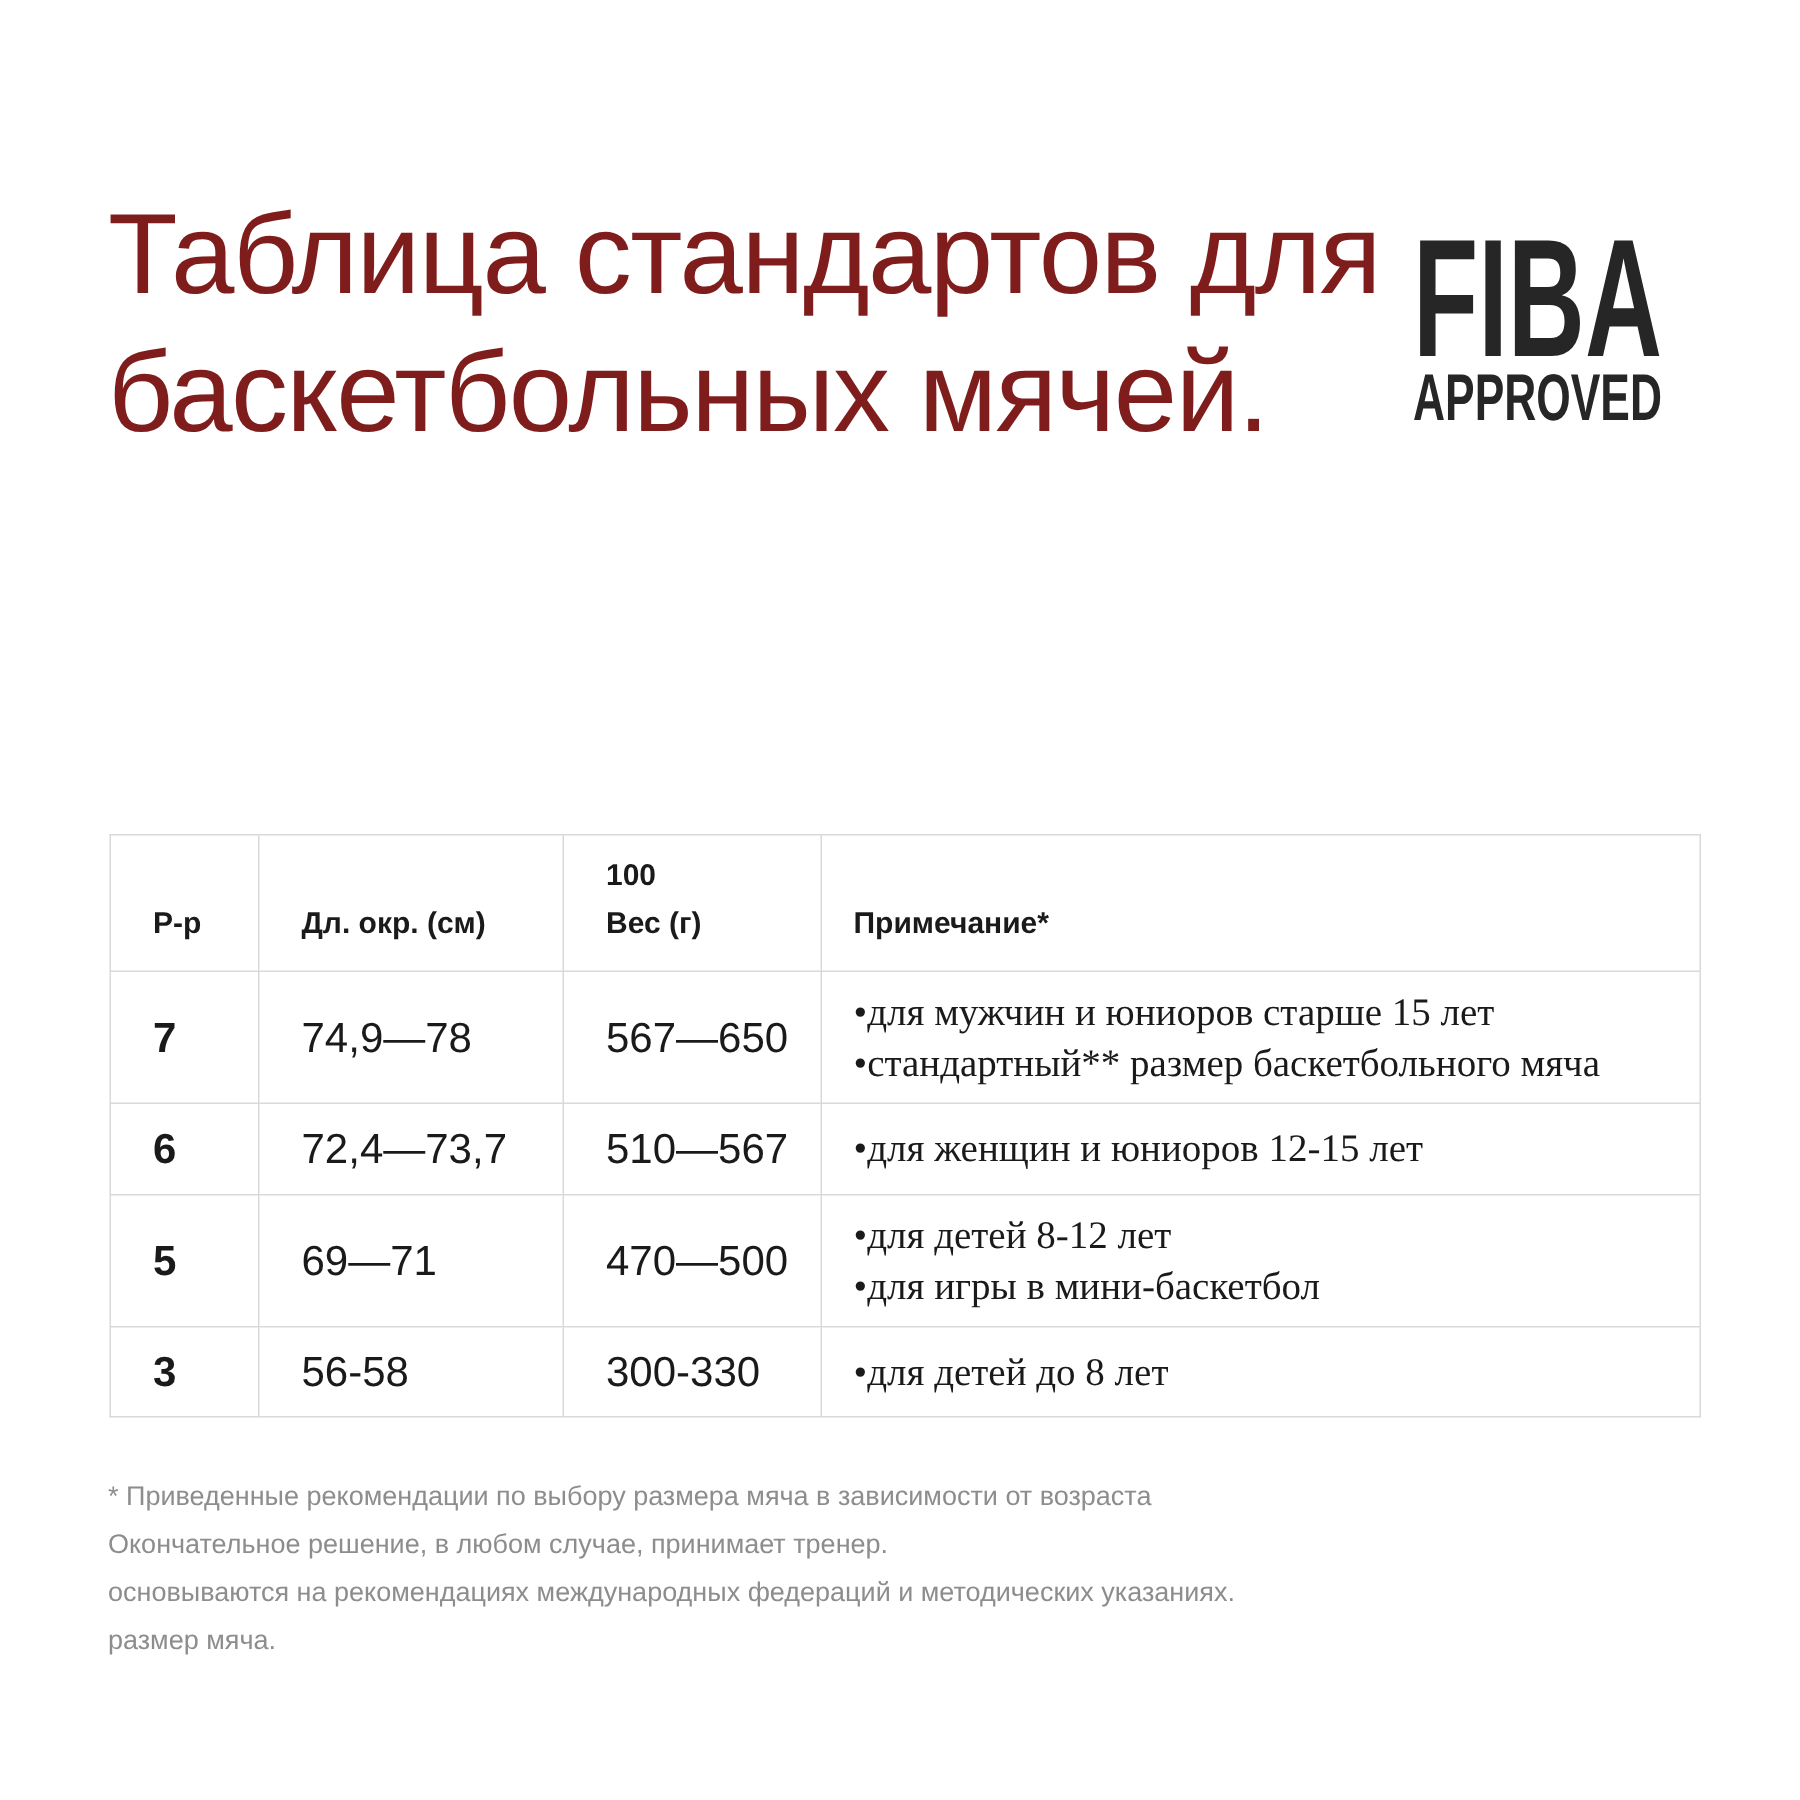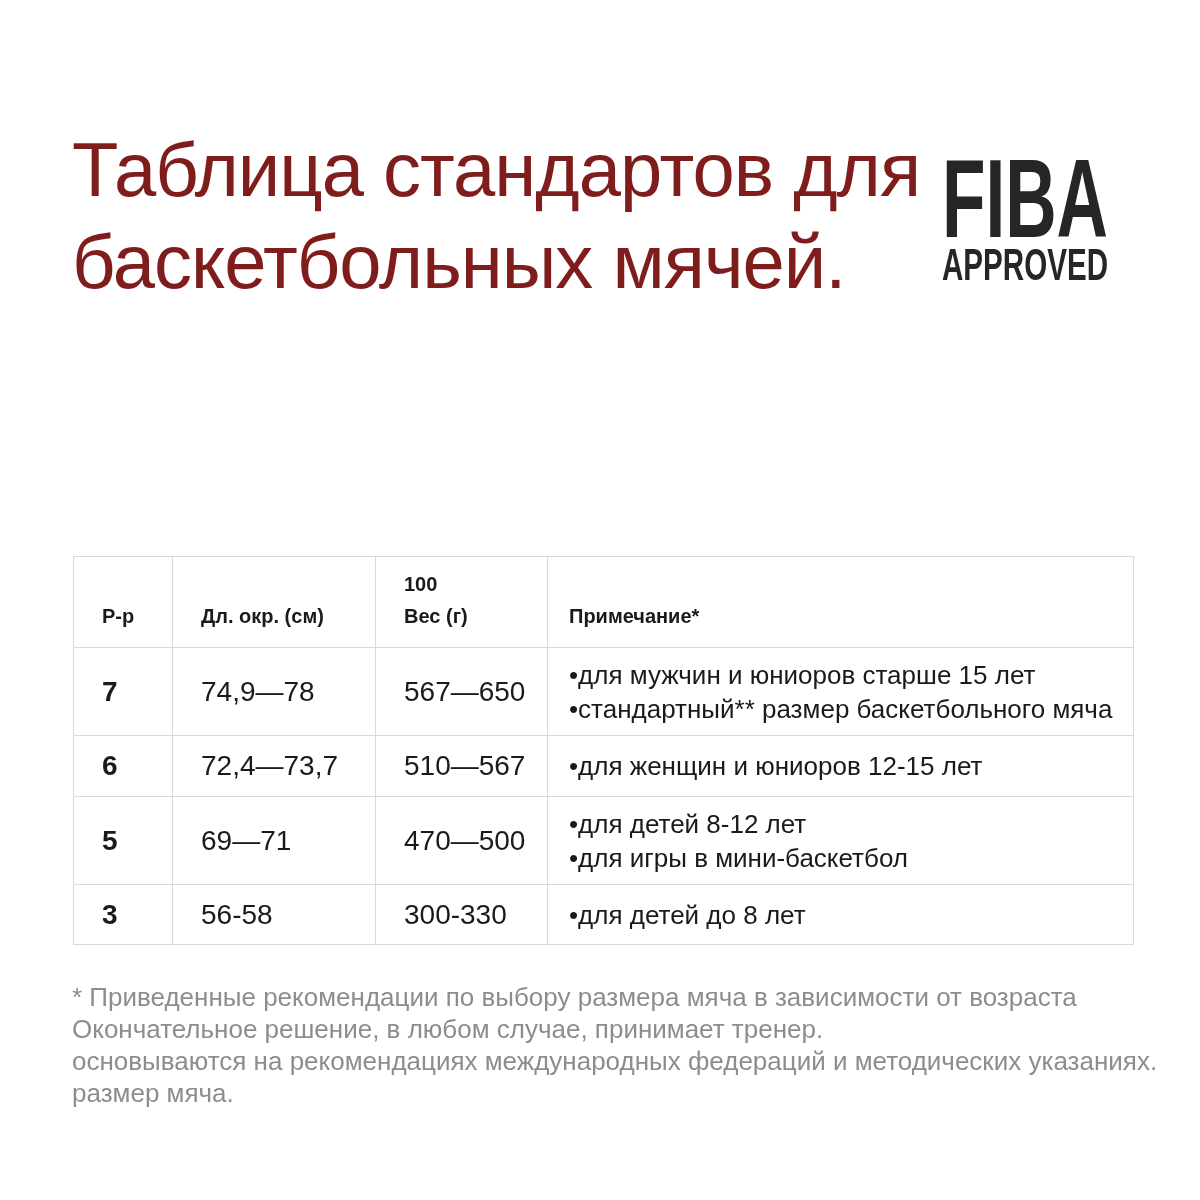--- a/index.html
+++ b/index.html
@@ -69,31 +69,32 @@
     font-weight: 400;
     padding: 0 0 0 28px;
   }
   .standards-table td.c-size {
     font-weight: 700;
   }
   .standards-table td.c-note {
     font-size: 26px;
     line-height: 34px;
     padding-left: 21px;
+    font-family: Liberation Serif, serif;
   }
   tr.rh91 { height: 91px; }
   tr.rh88 { height: 88px; }
   tr.rh61 { height: 61px; }
   tr.rh60 { height: 60px; }
   .footnotes {
     position: absolute;
     left: 72px;
     top: 981px;
     width: 1062px;
-    font-size: 26px;
+    font-size: 18px;
     line-height: 32px;
     color: #8d8d8d;
   }
   .footnotes div { white-space: nowrap; }
 </style>
 </head>
 <body>
 
 <h1 class="page-title">Таблица стандартов для баскетбольных мячей.</h1>
 

